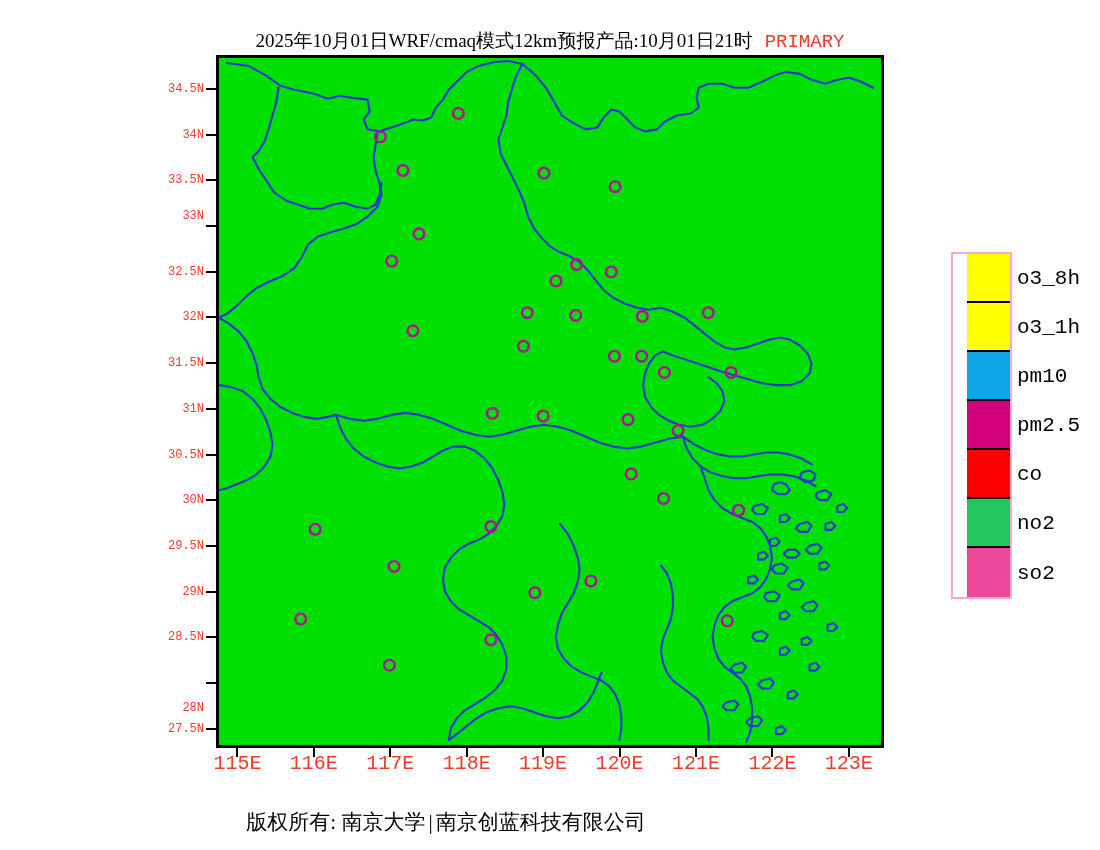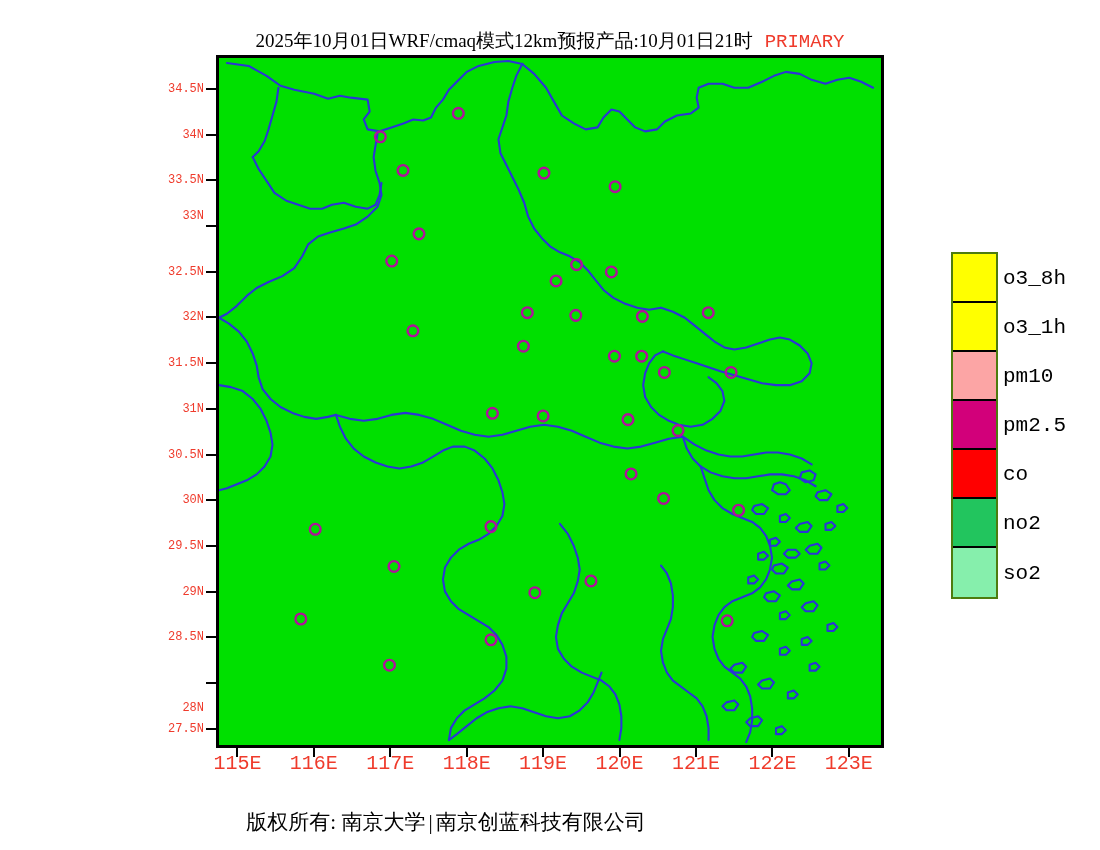--- a/index.html
+++ b/index.html
@@ -93,22 +93,23 @@
     height: 9px;
     background: #000000;
   }
 
   
   #legend {
     position: absolute;
     left: 951px;
     top: 252px;
     width: 43px;
-    border: 2px solid #4d7c0f;
+    border: 2px solid #f9a8d4;
     box-sizing: content-box;
+    padding-left: 14px;
   }
   .legend-row {
     position: relative;
     height: 49px;
     width: 43px;
     border-bottom: 2px solid #000000;
     box-sizing: border-box;
   }
   .legend-row:last-child {
     border-bottom: none;
@@ -363,32 +364,32 @@
     <div class="tick-x" style="left: 847.842px;"></div>
   </div>
 
 <div id="legend">
     <div class="legend-row" style="background: rgb(255, 255, 0);">
       <span class="legend-text">o3_8h</span>
     </div>
     <div class="legend-row" style="background: rgb(255, 255, 0);">
       <span class="legend-text">o3_1h</span>
     </div>
-    <div class="legend-row" style="background: #fca5a5;">
+    <div class="legend-row" style="background: #0ea5e9;">
       <span class="legend-text">pm10</span>
     </div>
     <div class="legend-row" style="background: rgb(210, 0, 122);">
       <span class="legend-text">pm2.5</span>
     </div>
     <div class="legend-row" style="background: rgb(255, 0, 0);">
       <span class="legend-text">co</span>
     </div>
     <div class="legend-row" style="background: #22c55e;">
       <span class="legend-text">no2</span>
     </div>
-    <div class="legend-row" style="background: #86efac;">
+    <div class="legend-row" style="background: #ec4899;">
       <span class="legend-text">so2</span>
     </div>
   </div>
 
 <div id="footer">
   <span>版权所有: 南京大学</span><span class="sep">|</span><span>南京创蓝科技有限公司</span>
 </div>
 
 </body></html>

